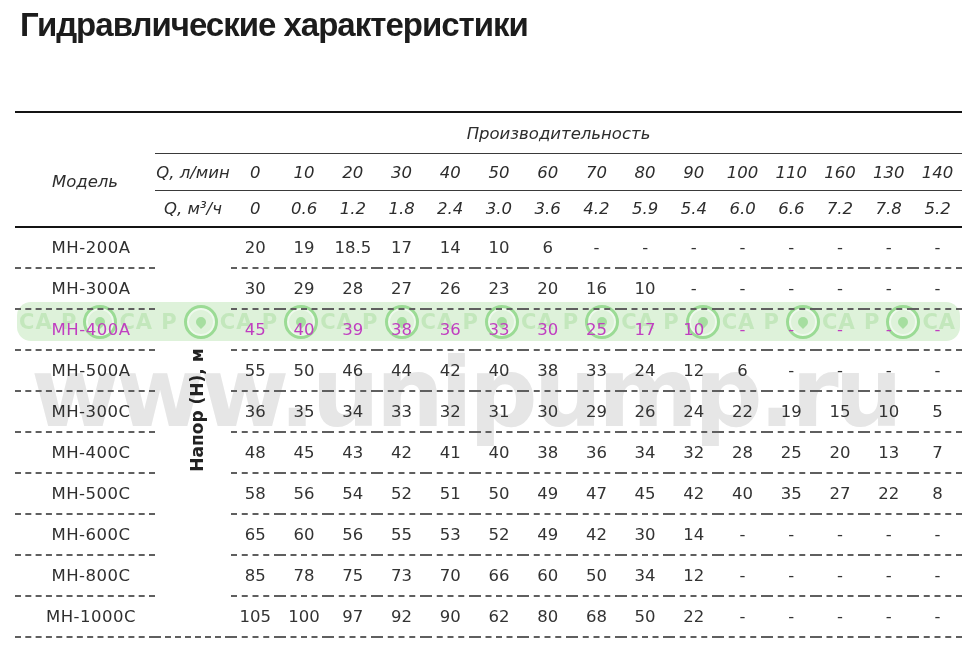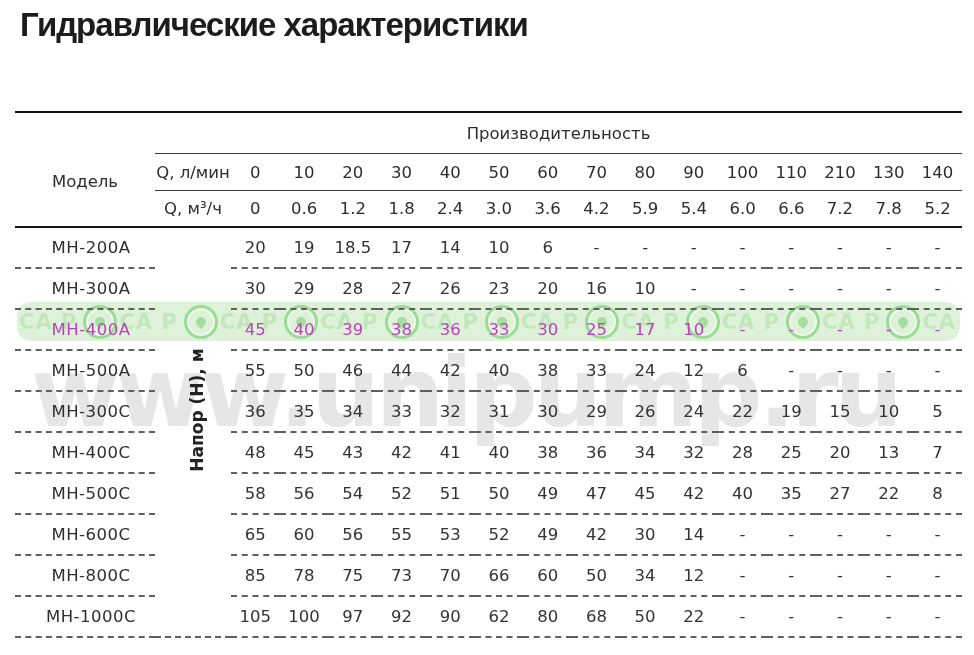--- a/index.html
+++ b/index.html
@@ -27,21 +27,21 @@
 
   
   .napor{position:absolute;left:62px;top:288px;width:240px;height:22px;line-height:22px;z-index:3;
          text-align:center;font-size:17px;font-weight:bold;color:#222;
          transform:rotate(-90deg);pointer-events:none;}
 
   table{position:relative;z-index:2;width:947px;border-collapse:collapse;table-layout:fixed;
         border-top:2px solid #141414;}
   col.c-model{width:140px;} col.c-napor{width:76px;}
   th,td{padding:0;font-weight:normal;background:transparent;}
-  thead th,thead td{font-size:16.5px;color:#2d2d2d;text-align:center;}
+  thead th,thead td{font-style:italic;font-size:16.5px;color:#2d2d2d;text-align:center;}
   tr.hr1 td,tr.hr1 th{height:40px;}
   tr.hr1 th.cap{border-bottom:1px solid #3a3a3a;}
   tr.hr2 th{height:36px;border-bottom:1px solid #3a3a3a;}
   th.model-h{border-bottom:2px solid #141414 !important;vertical-align:top;padding-top:18px;}
   tr.hr3 th{height:35px;border-bottom:2px solid #141414;margin-top:24px;}
   tbody td{height:39px;font-size:16.5px;color:#333;text-align:center;
            border-bottom:2px dashed #5f5f5f;}
   tbody td.model-cell{text-align:center;padding-left:12px;letter-spacing:0.5px;color:#2f2f2f;}
   tbody td.np{border-bottom:none;}
   tbody tr:last-child td.np{border-bottom:2px dashed #5f5f5f;}
@@ -129,21 +129,21 @@
             <th>20</th>
             <th>30</th>
             <th>40</th>
             <th>50</th>
             <th>60</th>
             <th>70</th>
             <th>80</th>
             <th>90</th>
             <th>100</th>
             <th>110</th>
-            <th>210</th>
+            <th>160</th>
             <th>130</th>
             <th>140</th>
           </tr>
         <tr class="hr3" id="row-m3h">
           <th>Q, м³/ч</th>
         <th>0</th>
             <th>0.6</th>
             <th>1.2</th>
             <th>1.8</th>
             <th>2.4</th>

